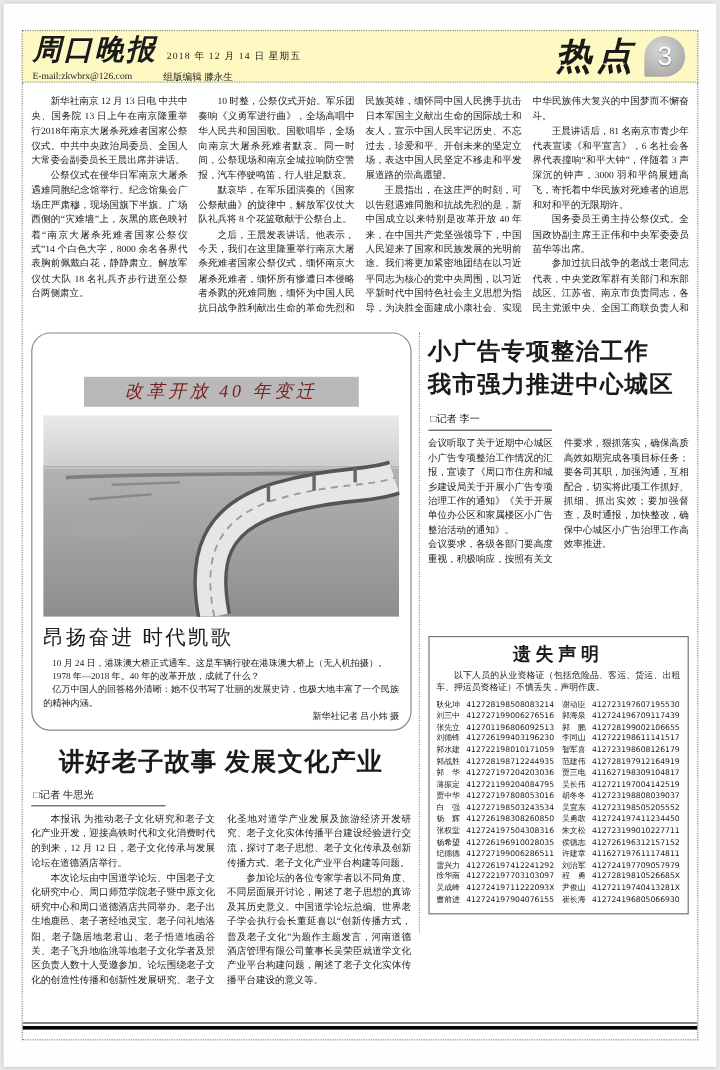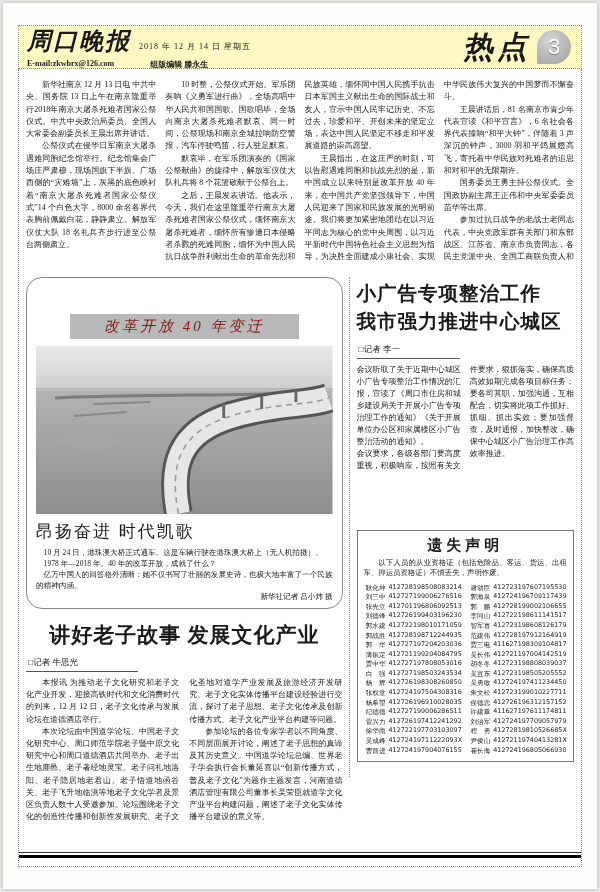--- a/index.html
+++ b/index.html
@@ -7,21 +7,21 @@
   body { background:#e9e9e7; font-family:"Liberation Serif","DejaVu Serif",serif; color:#1a1a1a; position:relative; }
   .sheet { position:absolute; left:3px; top:3px; width:594px; height:886px; background:#fefefe; box-shadow:0 0 4px rgba(0,0,0,.25); }
   .page { position:absolute; left:15px; top:22px; width:564px; height:850px; }
 
   
   .masthead { border:1px dotted #8a8a8a; height:44px; display:flex; justify-content:space-between; align-items:center; padding:3px 10px 3px 8px; background:#fef9c3; }
   .mh-left { display:flex; flex-direction:column; justify-content:center; gap:2px; }
   .mh-row1 { display:flex; align-items:baseline; gap:8px; }
   .logo { font-size:24px; font-weight:bold; font-style:italic; letter-spacing:2px; font-family:"Liberation Serif",serif; }
   .date { font-size:8px; letter-spacing:1px; }
-  .mh-row2 { font-size:8px; color:#222; display:flex; gap:36px;font-weight:bold; }
+  .mh-row2 { font-size:8px; color:#222; display:flex; gap:26px; }
   .mh-right { display:flex; align-items:center; gap:6px; }
   .section-name { font-size:30px; font-weight:bold; font-style:italic; letter-spacing:4px; }
   .page-pin { width:34px; height:34px; background:radial-gradient(circle at 38% 32%, #d6d6d6, #9e9e9e); border-radius:50% 50% 50% 4%; display:flex; align-items:center; justify-content:center; font-family:"Liberation Sans",sans-serif; font-size:22px; color:#fff; text-shadow:0 1px 1px #777; }
 
   
   .body-frame { border-left:1px dotted #8a8a8a; border-right:1px dotted #8a8a8a; border-bottom:1px dotted #8a8a8a; height:798px; padding:6px 7px 0 7px; position:relative; background:#fff; }
 
   .headline { font-size:32px; font-weight:bold; line-height:1.28; letter-spacing:1px; padding:8px 2px 6px 2px; font-family:"Liberation Serif","DejaVu Serif",serif; }
 
   .lead-cols { column-count:4; column-gap:9px; height:192px; overflow:hidden; font-size:8px; line-height:12.3px; text-align:justify; margin-top:4px; }
@@ -46,21 +46,21 @@
   .byline { font-size:8.5px; border-bottom:1px solid #555; display:inline-block; padding:3px 60px 2px 2px; margin-top:5px; font-family:"Liberation Sans",sans-serif; }
   .article-cols { column-count:2; column-gap:10px; font-size:8px; line-height:12.2px; text-align:justify; margin-top:5px; height:162px; overflow:hidden; }
 
   .r-headline { font-weight:bold; font-size:19.5px; line-height:1.45; letter-spacing:1px; font-family:"Liberation Sans","DejaVu Sans",sans-serif; margin-top:2px; }
   .r-cols { column-count:2; column-gap:9px; font-size:8px; line-height:12px; text-align:justify; margin-top:5px; height:158px; overflow:hidden; }
 
   
   .lost-box { border:1px solid #777; margin-top:8px; padding:5px 6px 6px 6px; }
   .lost-title { text-align:center; font-weight:bold; font-size:15px; letter-spacing:4px; }
   .lost-intro { font-size:7.4px; line-height:10.5px; text-indent:2em; text-align:justify; margin-top:3px; }
-  .lost-cols { display:flex; gap:6px; margin-top:4px;text-align:right; }
+  .lost-cols { display:flex; gap:6px; margin-top:4px; }
   .ln-col { flex:1; }
   .ln-row { display:flex; gap:3px; font-size:6.6px; line-height:9.6px; white-space:nowrap; overflow:hidden; }
   .ln-name { min-width:22px; }
   .ln-id { font-family:"DejaVu Sans","Liberation Sans",sans-serif; font-size:6.4px; letter-spacing:0; }
 
   .bottom-rule { position:absolute; left:0; right:0; bottom:8px; height:3px; background:#000; border-top:1px solid #000; box-shadow:0 -2px 0 #fff, 0 -3px 0 #333; }
 </style>
 </head>
 <body>
 

